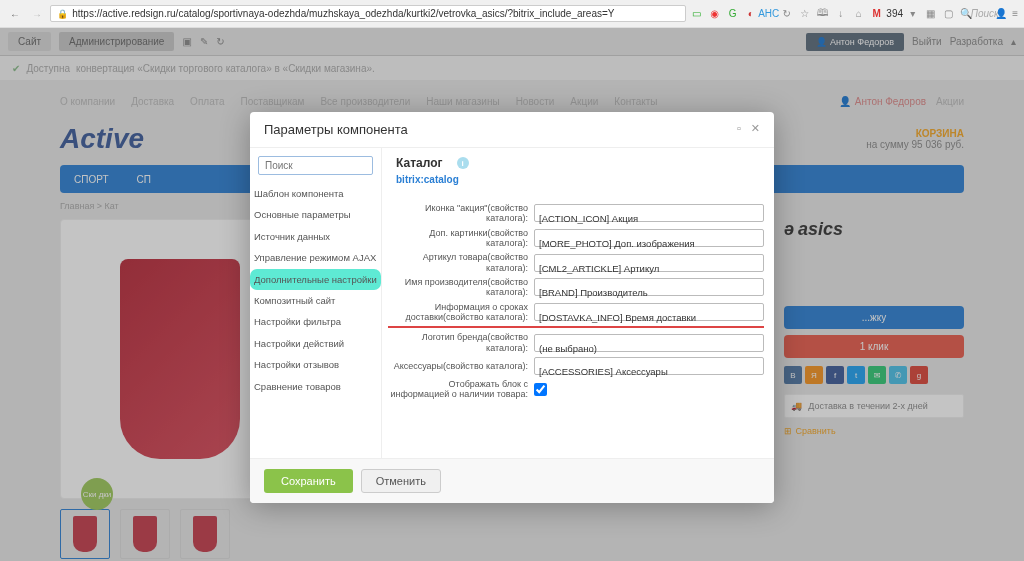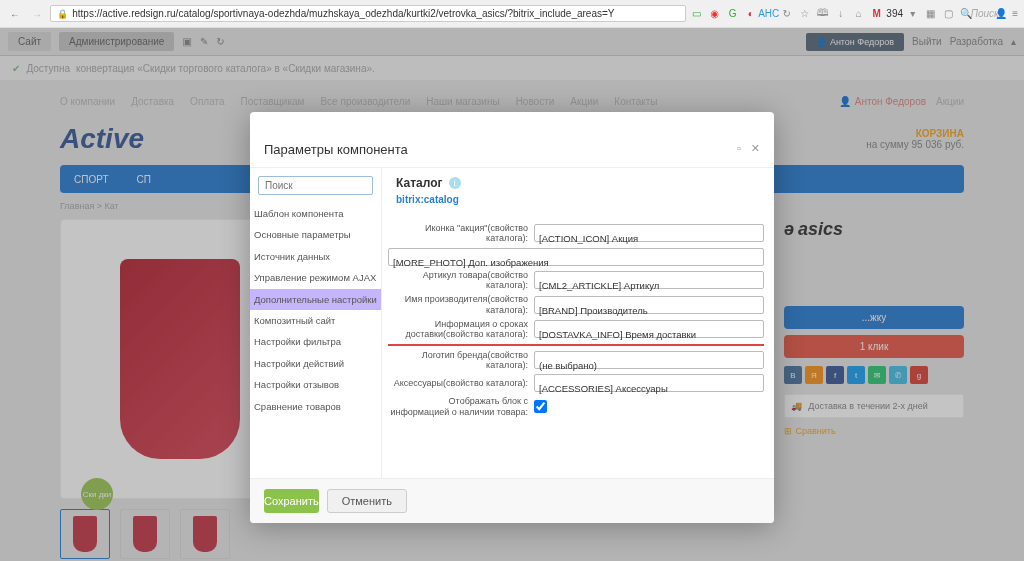--- a/index.html
+++ b/index.html
@@ -52,39 +52,39 @@
 .btn-blue { background: #2a7fd4; color: #fff; padding: 6px 16px; border-radius: 4px; font-size: 10px; margin-top: 6px; text-align: center; }
 .btn-red { background: #e85a4a; color: #fff; padding: 6px 16px; border-radius: 4px; font-size: 10px; margin-top: 6px; text-align: center; }
 .social { display: flex; gap: 3px; margin-top: 8px; }
 .social span { width: 18px; height: 18px; background: #7a9; border-radius: 2px; font-size: 8px; color: #fff; display: flex; align-items: center; justify-content: center; }
 .delivery-box { border: 1px solid #eee; background: #fff; border-radius: 2px; padding: 6px; font-size: 9px; color: #888; margin-top: 10px; display: flex; align-items: center; gap: 6px; }
 .compare { font-size: 9px; color: #f5a623; margin-top: 8px; display: flex; align-items: center; gap: 4px; }
 
 
 .modal-overlay { position: absolute; top: 0; left: 0; right: 0; bottom: 0; background: rgba(60,60,60,0.3); display: flex; align-items: flex-start; justify-content: center; padding-top: 84px; }
 .modal { width: 524px; background: #fff; border-radius: 4px; box-shadow: 0 4px 30px rgba(0,0,0,0.3); display: flex; flex-direction: column; }
-.modal-header { padding: 10px 14px; border-bottom: 1px solid #eee; display: flex; align-items: flex-start; font-size: 13px; color: #333; margin-top: 20px; }
+.modal-header { padding: 10px 14px; border-bottom: 1px solid #eee; display: flex; align-items: flex-start; font-size: 13px; color: #333; }
 .modal-header .ctrls { margin-left: auto; display: flex; gap: 10px; color: #999; font-size: 11px; }
 .modal-body { display: flex; height: 310px; }
 .modal-left { width: 132px; border-right: 1px solid #eee; display: flex; flex-direction: column; overflow-y: auto; }
 .modal-left input { margin: 8px; padding: 3px 6px; font-size: 10px; border: 1px solid #9cbce0; border-radius: 2px; width: calc(100% - 16px); }
 .sidebar-item { padding: 5px 4px; font-size: 9.5px; color: #555; cursor: pointer; line-height: 1.2; }
-.sidebar-item.active { background: #c4b5fd; }
+.sidebar-item.active { background: #5eead4; border-radius: 7px; }
 .modal-right { flex: 1; display: flex; flex-direction: column; overflow: hidden; }
-.comp-title { padding: 8px 14px 4px; font-size: 12px; font-weight: bold; color: #333; display: flex; align-items: center; gap: 6px; }
+.comp-title { padding: 8px 14px 4px; font-size: 12px; font-weight: bold; color: #333; display: flex; align-items: center; gap: 14px; }
 .comp-title .info { width: 12px; height: 12px; background: #ade; border-radius: 50%; font-size: 8px; display: flex; align-items: center; justify-content: center; color: #fff; }
 .comp-sub { padding: 0 14px 8px; font-size: 10px; color: #2a7fd4; font-weight: bold; }
 .params { flex: 1; overflow-y: auto; padding: 6px 10px 6px 6px; }
 .param-row { display: flex; align-items: center; margin: 4px 0; gap: 6px; }
 .param-row label { flex: 0 0 140px; text-align: right; font-size: 9px; color: #555; line-height: 1.15; }
 .param-row select, .param-row .sel { flex: 1; font-size: 9.5px; padding: 8px 4px; border: 1px solid #bbb; border-radius: 2px; background: #fff; height: 14px; color: #333; }
 .param-row.hl { border-bottom: 2px solid #d44; padding-bottom: 4px; }
 .param-row input[type=checkbox] { margin-left: 0; }
 .modal-footer { padding: 10px 14px; border-top: 1px solid #eee; display: flex; gap: 8px; background: #f8f8f8; border-radius: 0 0 4px 4px; }
-.btn-save { background: #8bc34a; color: #fff; border: none; padding: 6px 0; font-size: 11px; border-radius: 3px; cursor: pointer; }
+.btn-save { background: #8bc34a; color: #fff; border: none; padding: 6px 17px; font-size: 11px; border-radius: 3px; cursor: pointer; }
 .btn-cancel { background: #f0f0f0; color: #555; border: 1px solid #ccc; padding: 5px 14px; font-size: 11px; border-radius: 3px; cursor: pointer; }
 
 ::-webkit-scrollbar { width: 8px; }
 ::-webkit-scrollbar-thumb { background: #ccc; border-radius: 4px; }
 </style>
 </head>
 <body>
 
 <div class="browser-bar">
   <span class="nav-btn">←</span>
@@ -243,20 +243,21 @@
             <span>Каталог</span>
             <span class="info">i</span>
           </div>
           <div class="comp-sub">bitrix:catalog</div>
           <div class="params" id="params-list">
               <div class="param-row">
                 <label>Иконка "акция"(свойство каталога):</label>
                 <div class="sel">[ACTION_ICON] Акция</div>
               </div>
               <div class="param-row">
+                <label>Доп. картинки(свойство каталога):</label>
                 <div class="sel">[MORE_PHOTO] Доп. изображения</div>
               </div>
               <div class="param-row">
                 <label>Артикул товара(свойство каталога):</label>
                 <div class="sel">[CML2_ARTICKLE] Артикул</div>
               </div>
               <div class="param-row">
                 <label>Имя производителя(свойство каталога):</label>
                 <div class="sel">[BRAND] Производитель</div>
               </div>

